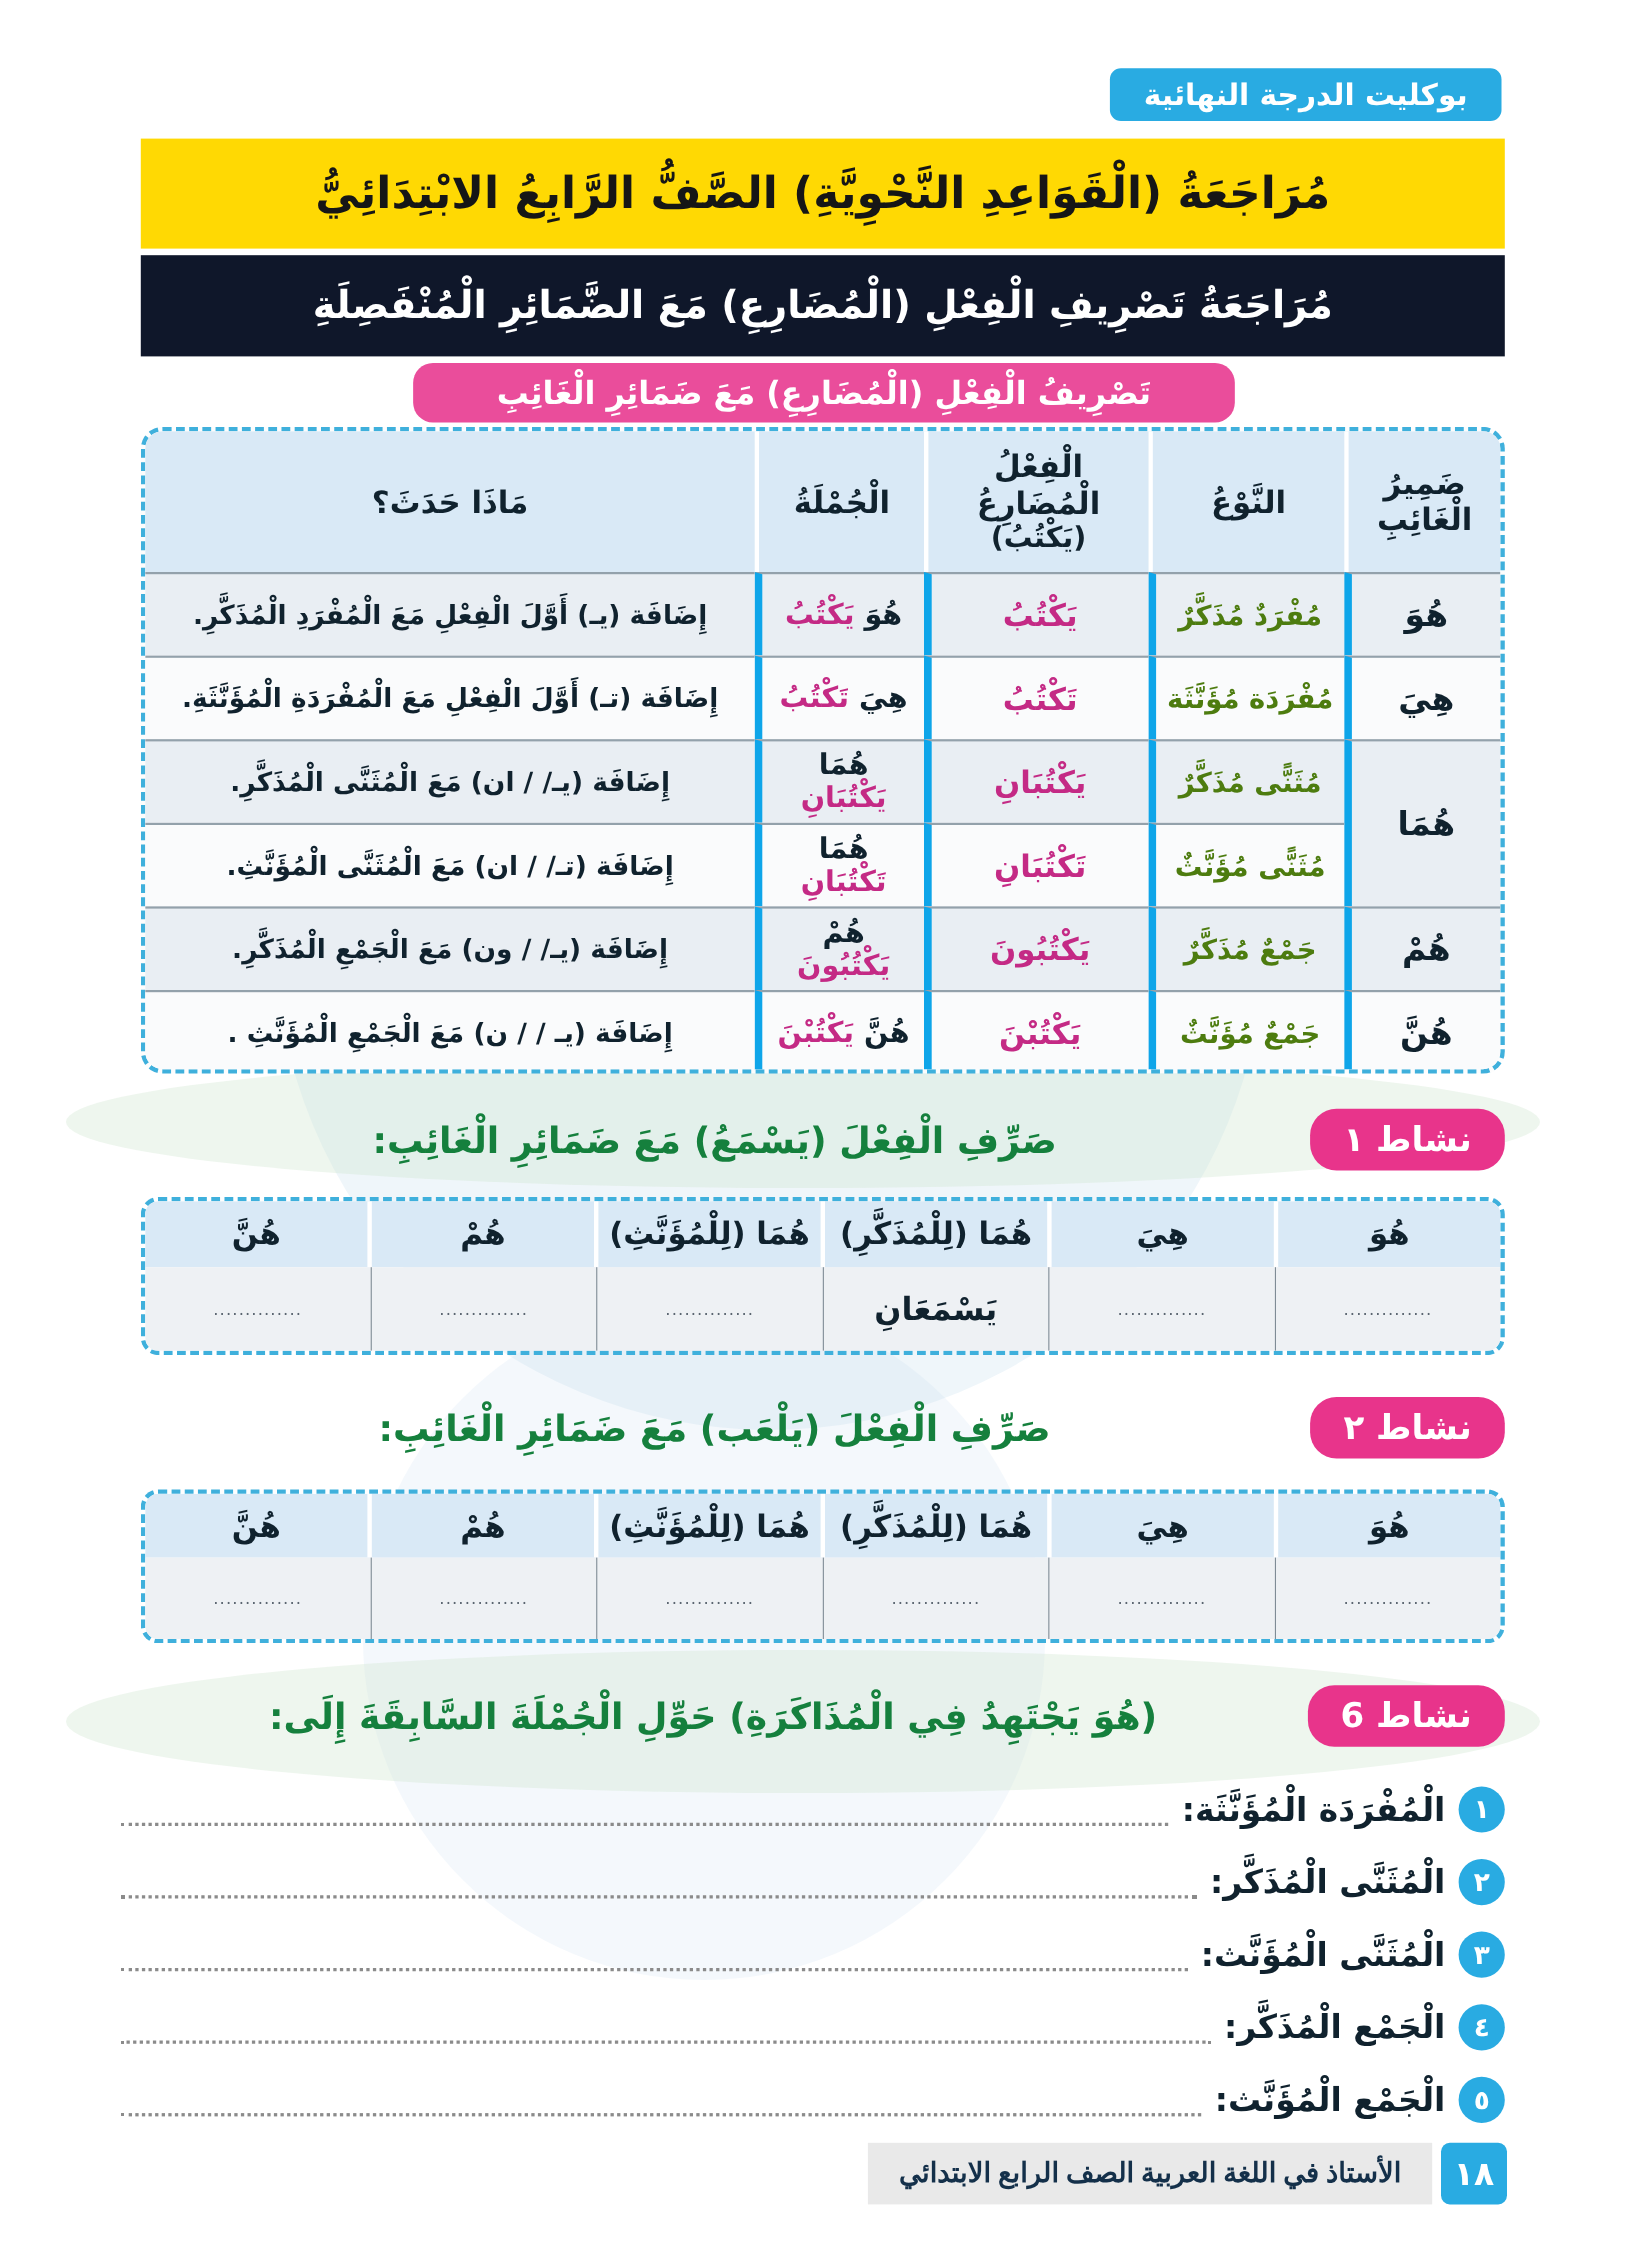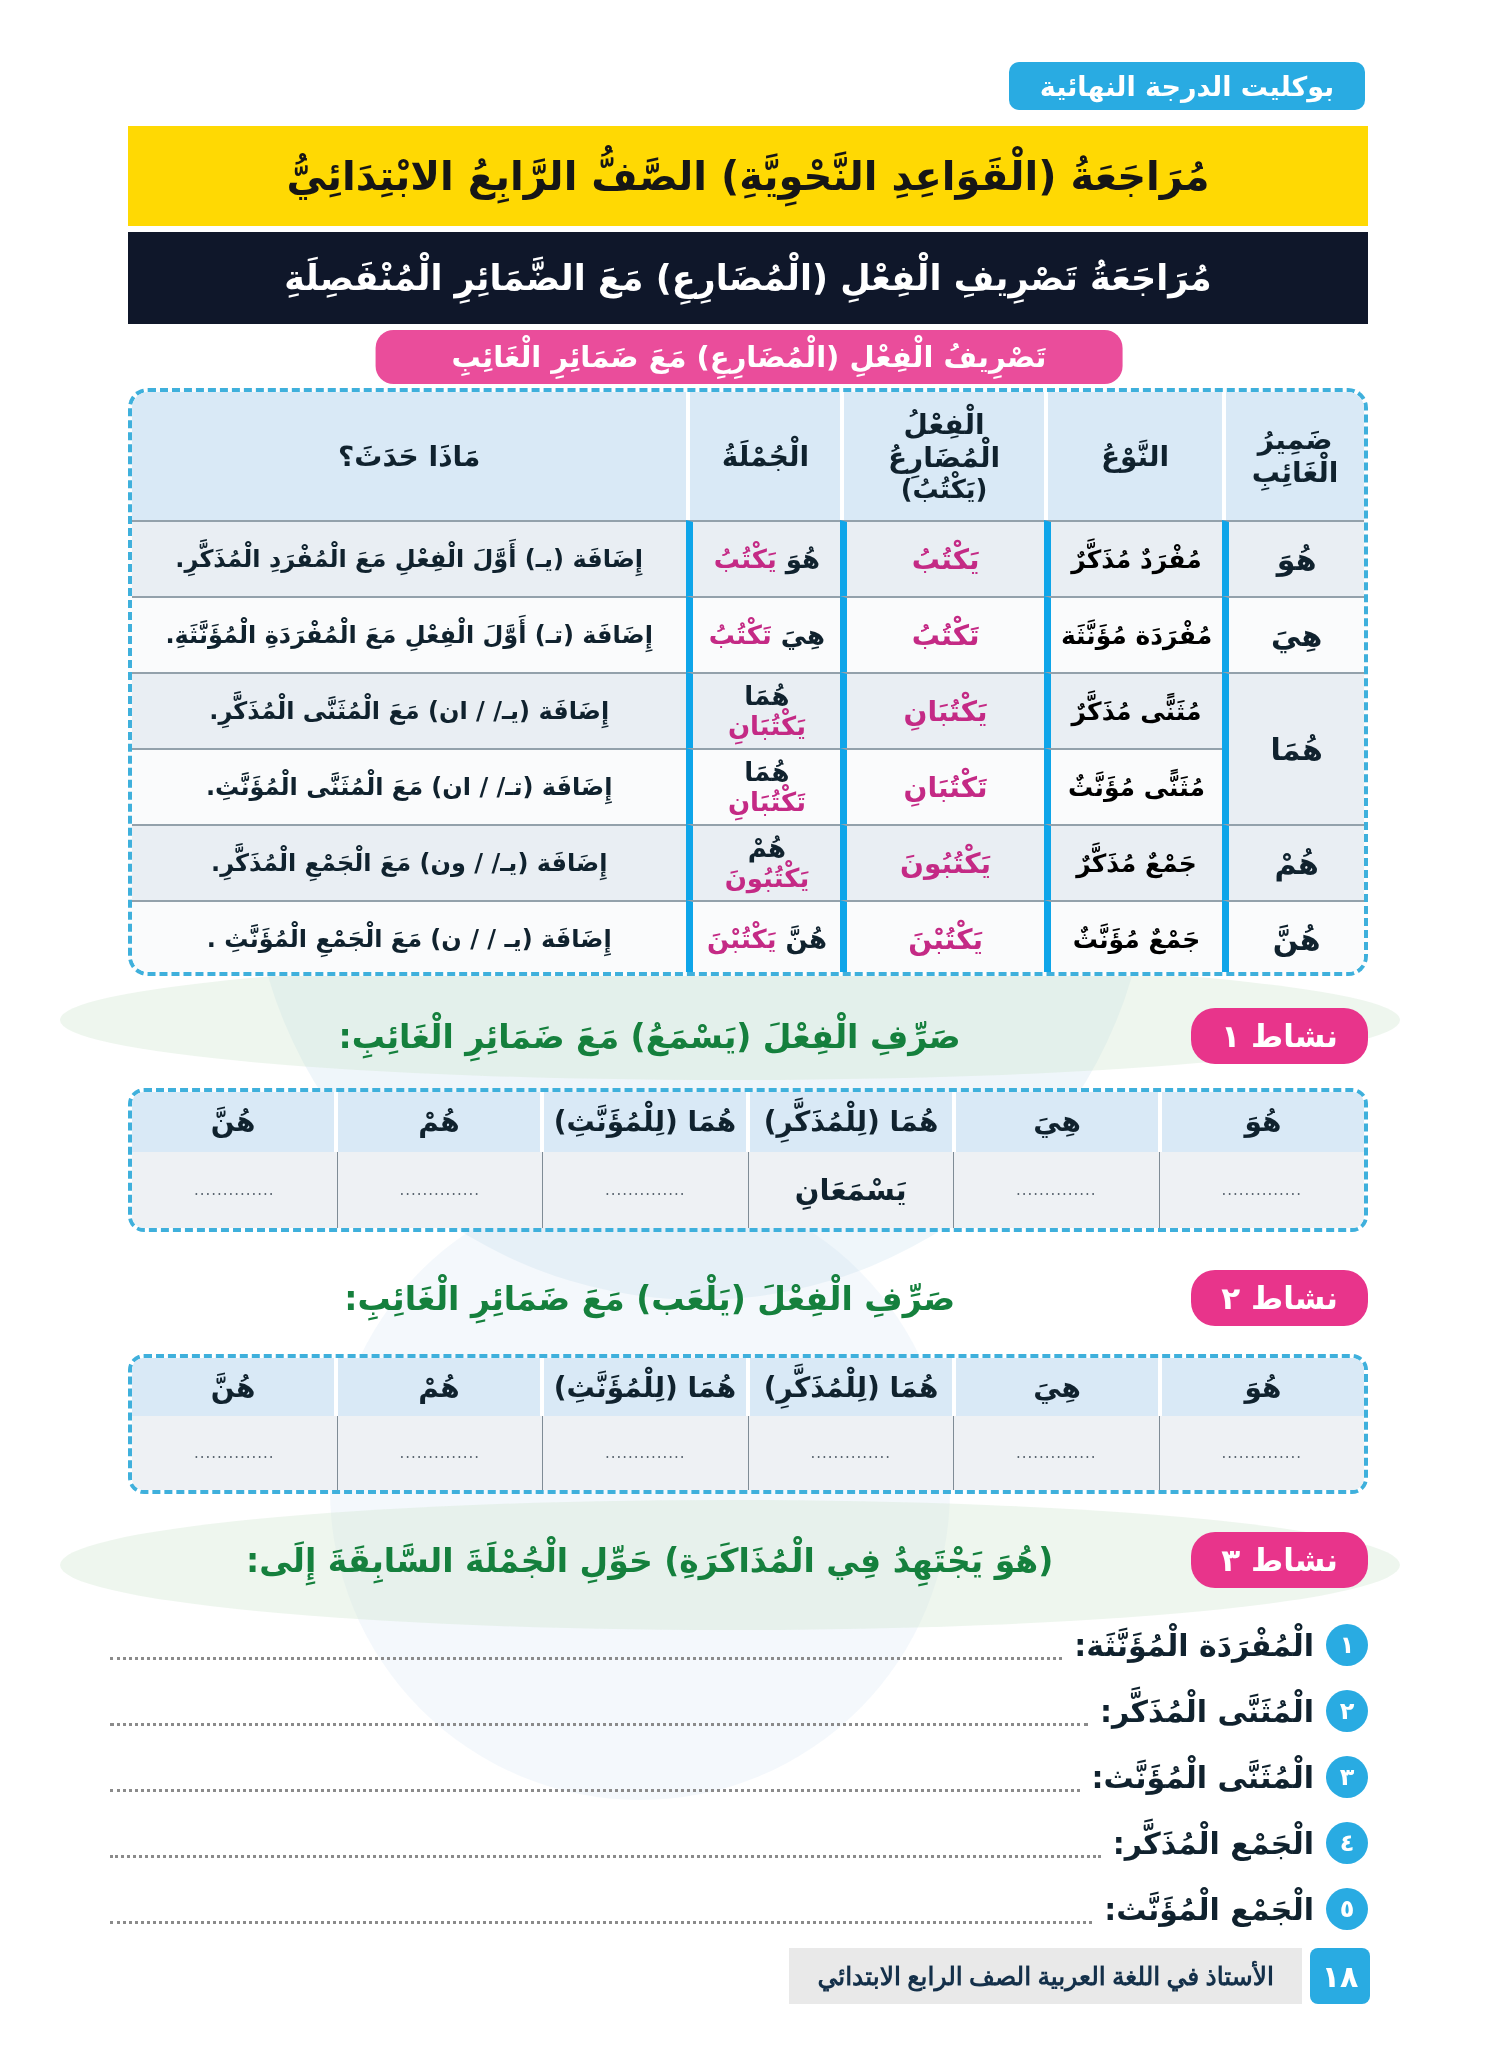--- a/index.html
+++ b/index.html
@@ -29,21 +29,21 @@
   table.main { width:100%; height:100%; border-collapse:separate; border-spacing:0; direction:rtl; table-layout:fixed; }
   table.main th { background:#d9e9f6; border-left:4px solid #ffffff; font-size:28px; font-weight:bold; color:#10222e; vertical-align:middle; text-align:center; padding:4px; }
   table.main th:last-child { border-left:none; }
   table.main thead tr { height:128px; }
   table.main tbody tr { height:76px; }
   table.main td { border-left:7px solid #0ea5e9; border-top:2px solid #93a1ab; text-align:center; vertical-align:middle; padding:4px 8px; }
   table.main td:last-child { border-left:none; }
   tbody tr:nth-child(odd) td { background:#e9eef3; }
   tbody tr:nth-child(even) td { background:#fafbfc; }
   .cell-pronoun { font-size:30px; font-weight:bold; color:#10222e; }
-  .cell-type { font-size:25px; font-weight:bold; color:#000000; }
+  .cell-type { font-size:25px; font-weight:bold; color:#4d7c0f; }
   .cell-verb { font-size:28px; font-weight:bold; color:#c42a85; }
   .cell-sent { font-size:26px; font-weight:bold; color:#10222e; }
   .cell-sent .v { color:#c42a85; }
   .cell-what { font-size:24px; font-weight:bold; color:#10222e; }
   .hdr-small { display:block; font-size:26px; }
 
   
   .act-head { position:absolute; right:130px; left:128px; height:72px; display:flex; align-items:center; gap:20px; }
   .act-head.a1 { top:1000px; } .act-head.a2 { top:1262px; } .act-head.a3 { top:1524px; }
   .act-badge { background:#e8348b; color:#fff; font-size:31px; font-weight:bold; padding:10px 30px; border-radius:24px; white-space:nowrap; }
@@ -197,21 +197,21 @@
       <div class="act-cell">..............</div>
       <div class="act-cell">..............</div>
       <div class="act-cell">..............</div>
       <div class="act-cell">..............</div>
       <div class="act-cell">..............</div>
       <div class="act-cell">..............</div>
     </div>
   </div>
 
   <div class="act-head a3">
-    <div class="act-badge">نشاط ٣</div>
+    <div class="act-badge">نشاط 6</div>
     <div class="act-title">(هُوَ يَجْتَهِدُ فِي الْمُذَاكَرَةِ) حَوِّلِ الْجُمْلَةَ السَّابِقَةَ إِلَى:</div>
   </div>
   <div class="act3-items">
     <div class="item">
       <div class="item-num">١</div>
       <div class="item-label">الْمُفْرَدَة الْمُؤَنَّثَة:</div>
       <div class="item-line"></div>
     </div>
     <div class="item">
       <div class="item-num">٢</div>

